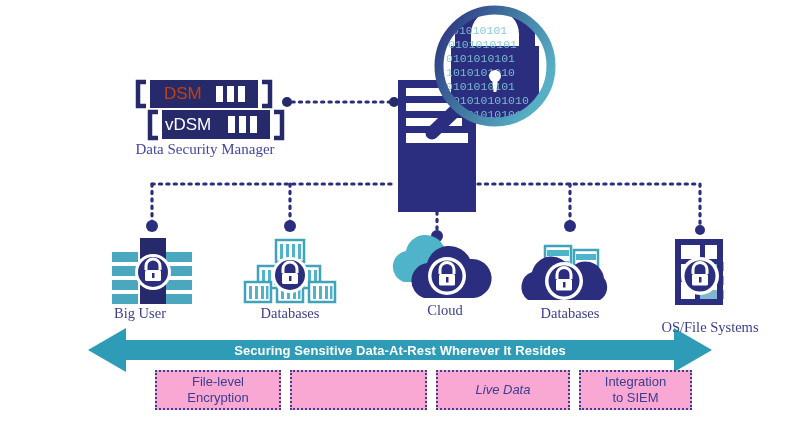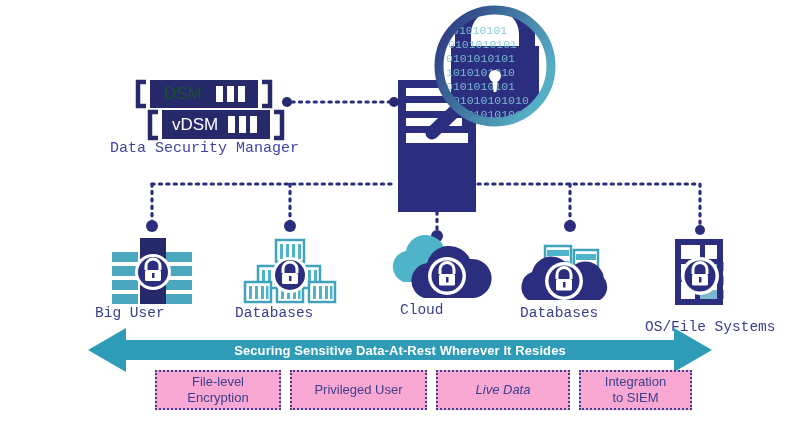--- a/index.html
+++ b/index.html
@@ -6,22 +6,22 @@
   body{
     width:800px;height:436px;
     font-family:"Liberation Sans", sans-serif;
     overflow:hidden;position:relative;
   }
   #stage{position:absolute;left:0;top:0;width:800px;height:436px;}
   #stage svg{display:block;}
   .lbl{
     position:absolute;
     color:#3B3E8C;
-    font-family:Liberation Mono, monospace;
-    text-align:left;
+    font-family:Liberation Serif, serif;
+    text-align:center;
     white-space:nowrap;
     line-height:1.12;
   }
   #dsm-caption{
     left:110px;top:141px;width:190px;
     font-size:15px;color:#4246A0;
   }
   .node-label{font-size:14.5px;color:#3B3E8C;}
   #label-bigdata{left:95px;top:305px;width:90px;}
   #label-containers{left:235px;top:305px;width:110px;}
@@ -297,29 +297,28 @@
 <div id="banner-text">Securing Sensitive Data-At-Rest Wherever It Resides</div>
 
 <div class="feature" id="feat-0">
   <div>
     <span>File-level</span>
     <span>Encryption</span>
   </div>
 </div>
 <div class="feature" id="feat-1">
   <div>
-    <span>Privileged User</span>
   </div>
 </div>
 <div class="feature" id="feat-2">
   <div>
     <span>Live Data</span>
   </div>
 </div>
 <div class="feature" id="feat-3">
   <div>
     <span>Integration</span>
     <span>to SIEM</span>
   </div>
 </div>
 
-<div style="position:absolute;left:150px;top:80px;width:101px;height:28px;display:flex;align-items:center;justify-content:flex-start;padding-left:14px;box-sizing:border-box;color:#14532d;font-size:17px;">DSM</div>
-<div style="position:absolute;left:162px;top:110px;width:108px;height:29px;display:flex;align-items:center;justify-content:flex-start;padding-left:10px;box-sizing:border-box;color:#fff;font-size:17px;">vDSM</div>
+<div style="position:absolute;left:150px;top:80px;width:101px;height:28px;display:flex;align-items:center;justify-content:flex-start;padding-left:14px;box-sizing:border-box;color:#c2410c;font-size:17px;">DSM</div>
+<div style="position:absolute;left:162px;top:110px;width:108px;height:29px;display:flex;align-items:center;justify-content:flex-start;padding-left:3px;box-sizing:border-box;color:#fff;font-size:17px;">vDSM</div>
 
 </body></html>

